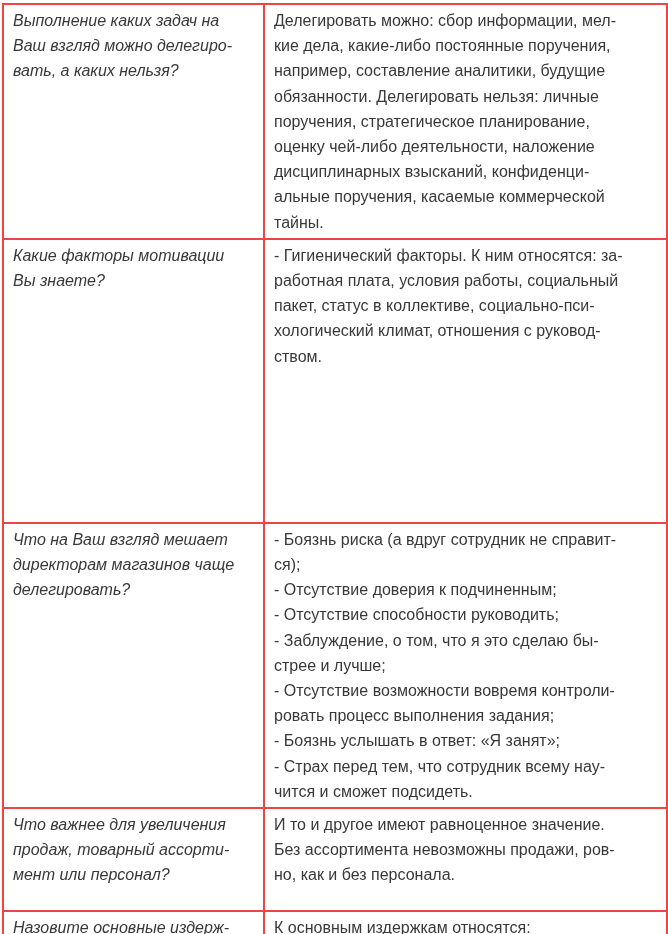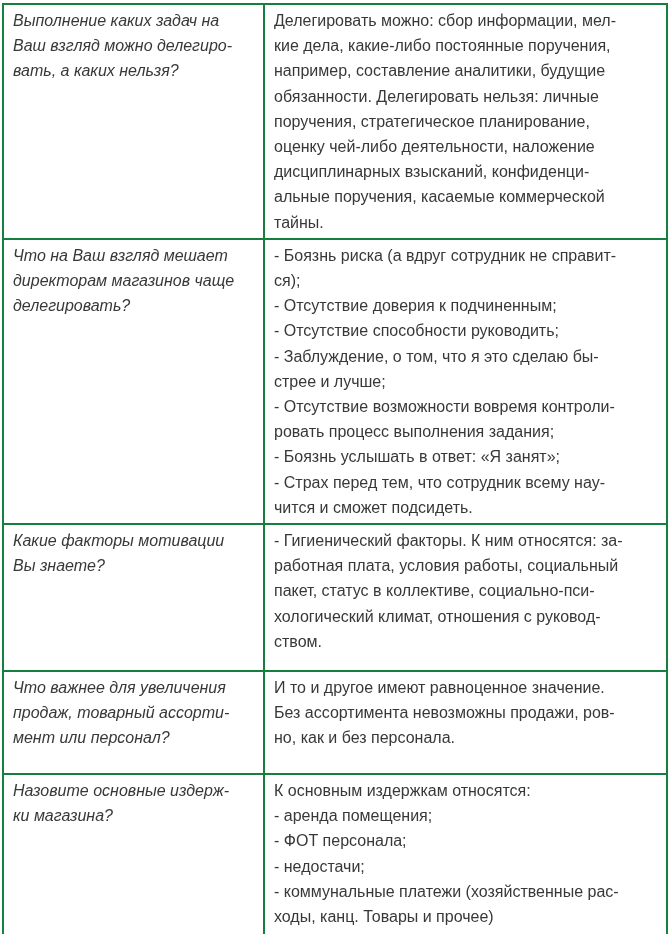--- a/index.html
+++ b/index.html
@@ -19,21 +19,21 @@
   }
   table.qa-table {
     position: absolute;
     left: 2px;
     top: 3px;
     width: 664px;
     border-collapse: collapse;
     table-layout: fixed;
   }
   table.qa-table td {
-    border: 2px solid #15803d;
+    border: 2px solid #ef4444;
     vertical-align: top;
     padding: 3px 10px 3px 9px;
     font-size: 16px;
     line-height: 25.2px;
     color: #383838;
     white-space: pre-line;
     overflow: hidden;
   }
   td.q-cell {
     width: 240px; 
@@ -63,43 +63,43 @@
 кие дела, какие-либо постоянные поручения,
 например, составление аналитики, будущие
 обязанности. Делегировать нельзя: личные
 поручения, стратегическое планирование,
 оценку чей-либо деятельности, наложение
 дисциплинарных взысканий, конфиденци-
 альные поручения, касаемые коммерческой
 тайны.</td>
         </tr>
         <tr>
+          <td class="q-cell">Какие факторы мотивации
+Вы знаете?</td>
+          <td class="a-cell">- Гигиенический факторы. К ним относятся: за-
+работная плата, условия работы, социальный
+пакет, статус в коллективе, социально-пси-
+хологический климат, отношения с руковод-
+ством.</td>
+        </tr>
+        <tr>
           <td class="q-cell">Что на Ваш взгляд мешает
 директорам магазинов чаще
 делегировать?</td>
           <td class="a-cell">- Боязнь риска (а вдруг сотрудник не справит-
 ся);
 - Отсутствие доверия к подчиненным;
 - Отсутствие способности руководить;
 - Заблуждение, о том, что я это сделаю бы-
 стрее и лучше;
 - Отсутствие возможности вовремя контроли-
 ровать процесс выполнения задания;
 - Боязнь услышать в ответ: «Я занят»;
 - Страх перед тем, что сотрудник всему нау-
 чится и сможет подсидеть.</td>
-        </tr>
-        <tr>
-          <td class="q-cell">Какие факторы мотивации
-Вы знаете?</td>
-          <td class="a-cell">- Гигиенический факторы. К ним относятся: за-
-работная плата, условия работы, социальный
-пакет, статус в коллективе, социально-пси-
-хологический климат, отношения с руковод-
-ством.</td>
         </tr>
         <tr>
           <td class="q-cell">Что важнее для увеличения
 продаж, товарный ассорти-
 мент или персонал?</td>
           <td class="a-cell">И то и другое имеют равноценное значение.
 Без ассортимента невозможны продажи, ров-
 но, как и без персонала.</td>
         </tr>
         <tr>

